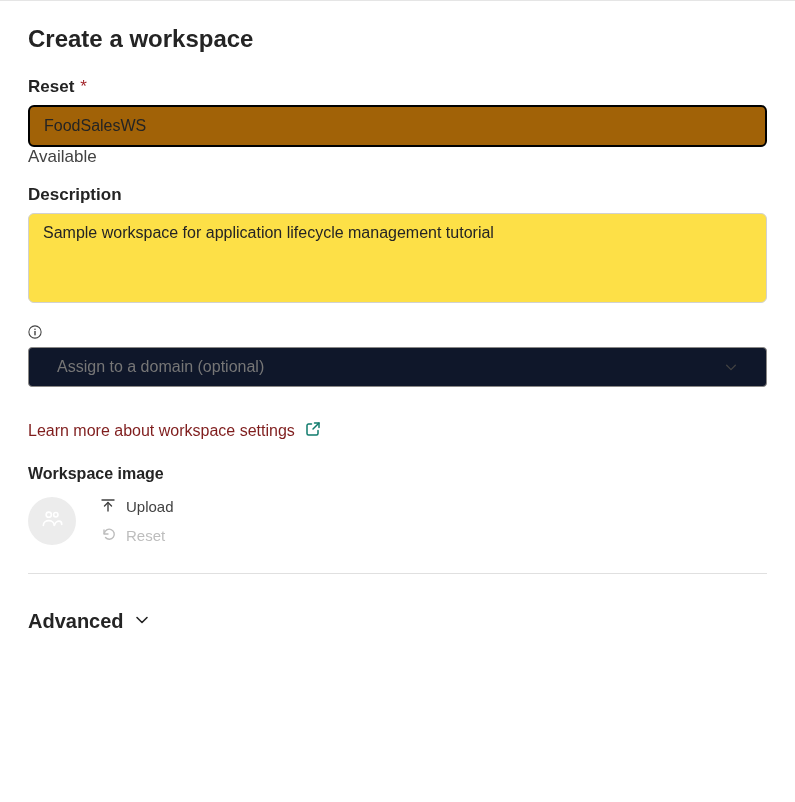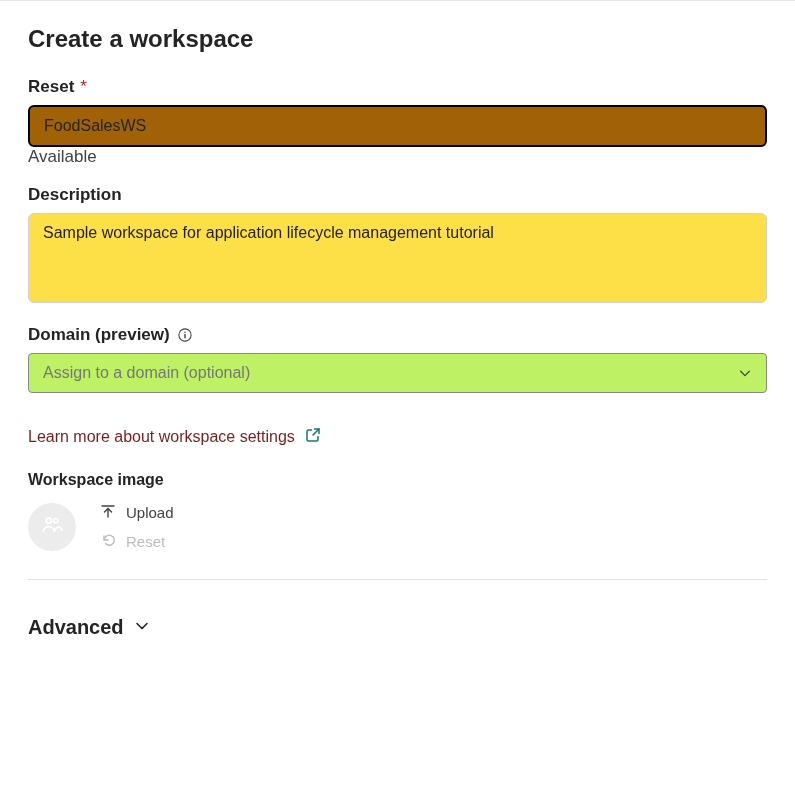--- a/index.html
+++ b/index.html
@@ -74,28 +74,28 @@
       align-items: center;
       gap: 8px;
     }
     .info-icon-wrap {
       display: inline-flex;
       align-items: center;
       justify-content: center;
     }
     .select-input {
       width: 100%;
-      padding: 10px 14px;
+      padding: 10px 28px;
       font-size: 16px;
       border: 1px solid #8a8886;
       border-radius: 4px;
       outline: none;
       font-family: inherit;
       color: #767676;
-      background: #bef264;
+      background: #0f172a;
       appearance: none;
       cursor: pointer;
       text-align: left;
       display: flex;
       align-items: center;
       justify-content: space-between;
     }
     .chevron-down {
       display: inline-flex;
     }
@@ -188,21 +188,20 @@
     <div class="status-text">Available</div>
   </div>
 
   <div class="field-group">
     <div class="field-label">Description</div>
     <textarea class="textarea-input" style="">Sample workspace for application lifecycle management tutorial</textarea>
   </div>
 
   <div class="field-group">
     <div class="field-label domain-label">
-      <span>Domain (preview)</span>
       <span class="info-icon-wrap">
         <svg width="14" height="14" viewBox="0 0 16 16" fill="none">
           <circle cx="8" cy="8" r="7" stroke="#424242" stroke-width="1.2"></circle>
           <circle cx="8" cy="4.8" r="0.9" fill="#424242"></circle>
           <rect x="7.2" y="6.8" width="1.6" height="5" fill="#424242"></rect>
         </svg>
       </span>
     </div>
     <button class="select-input">
       <span>Assign to a domain (optional)</span>

